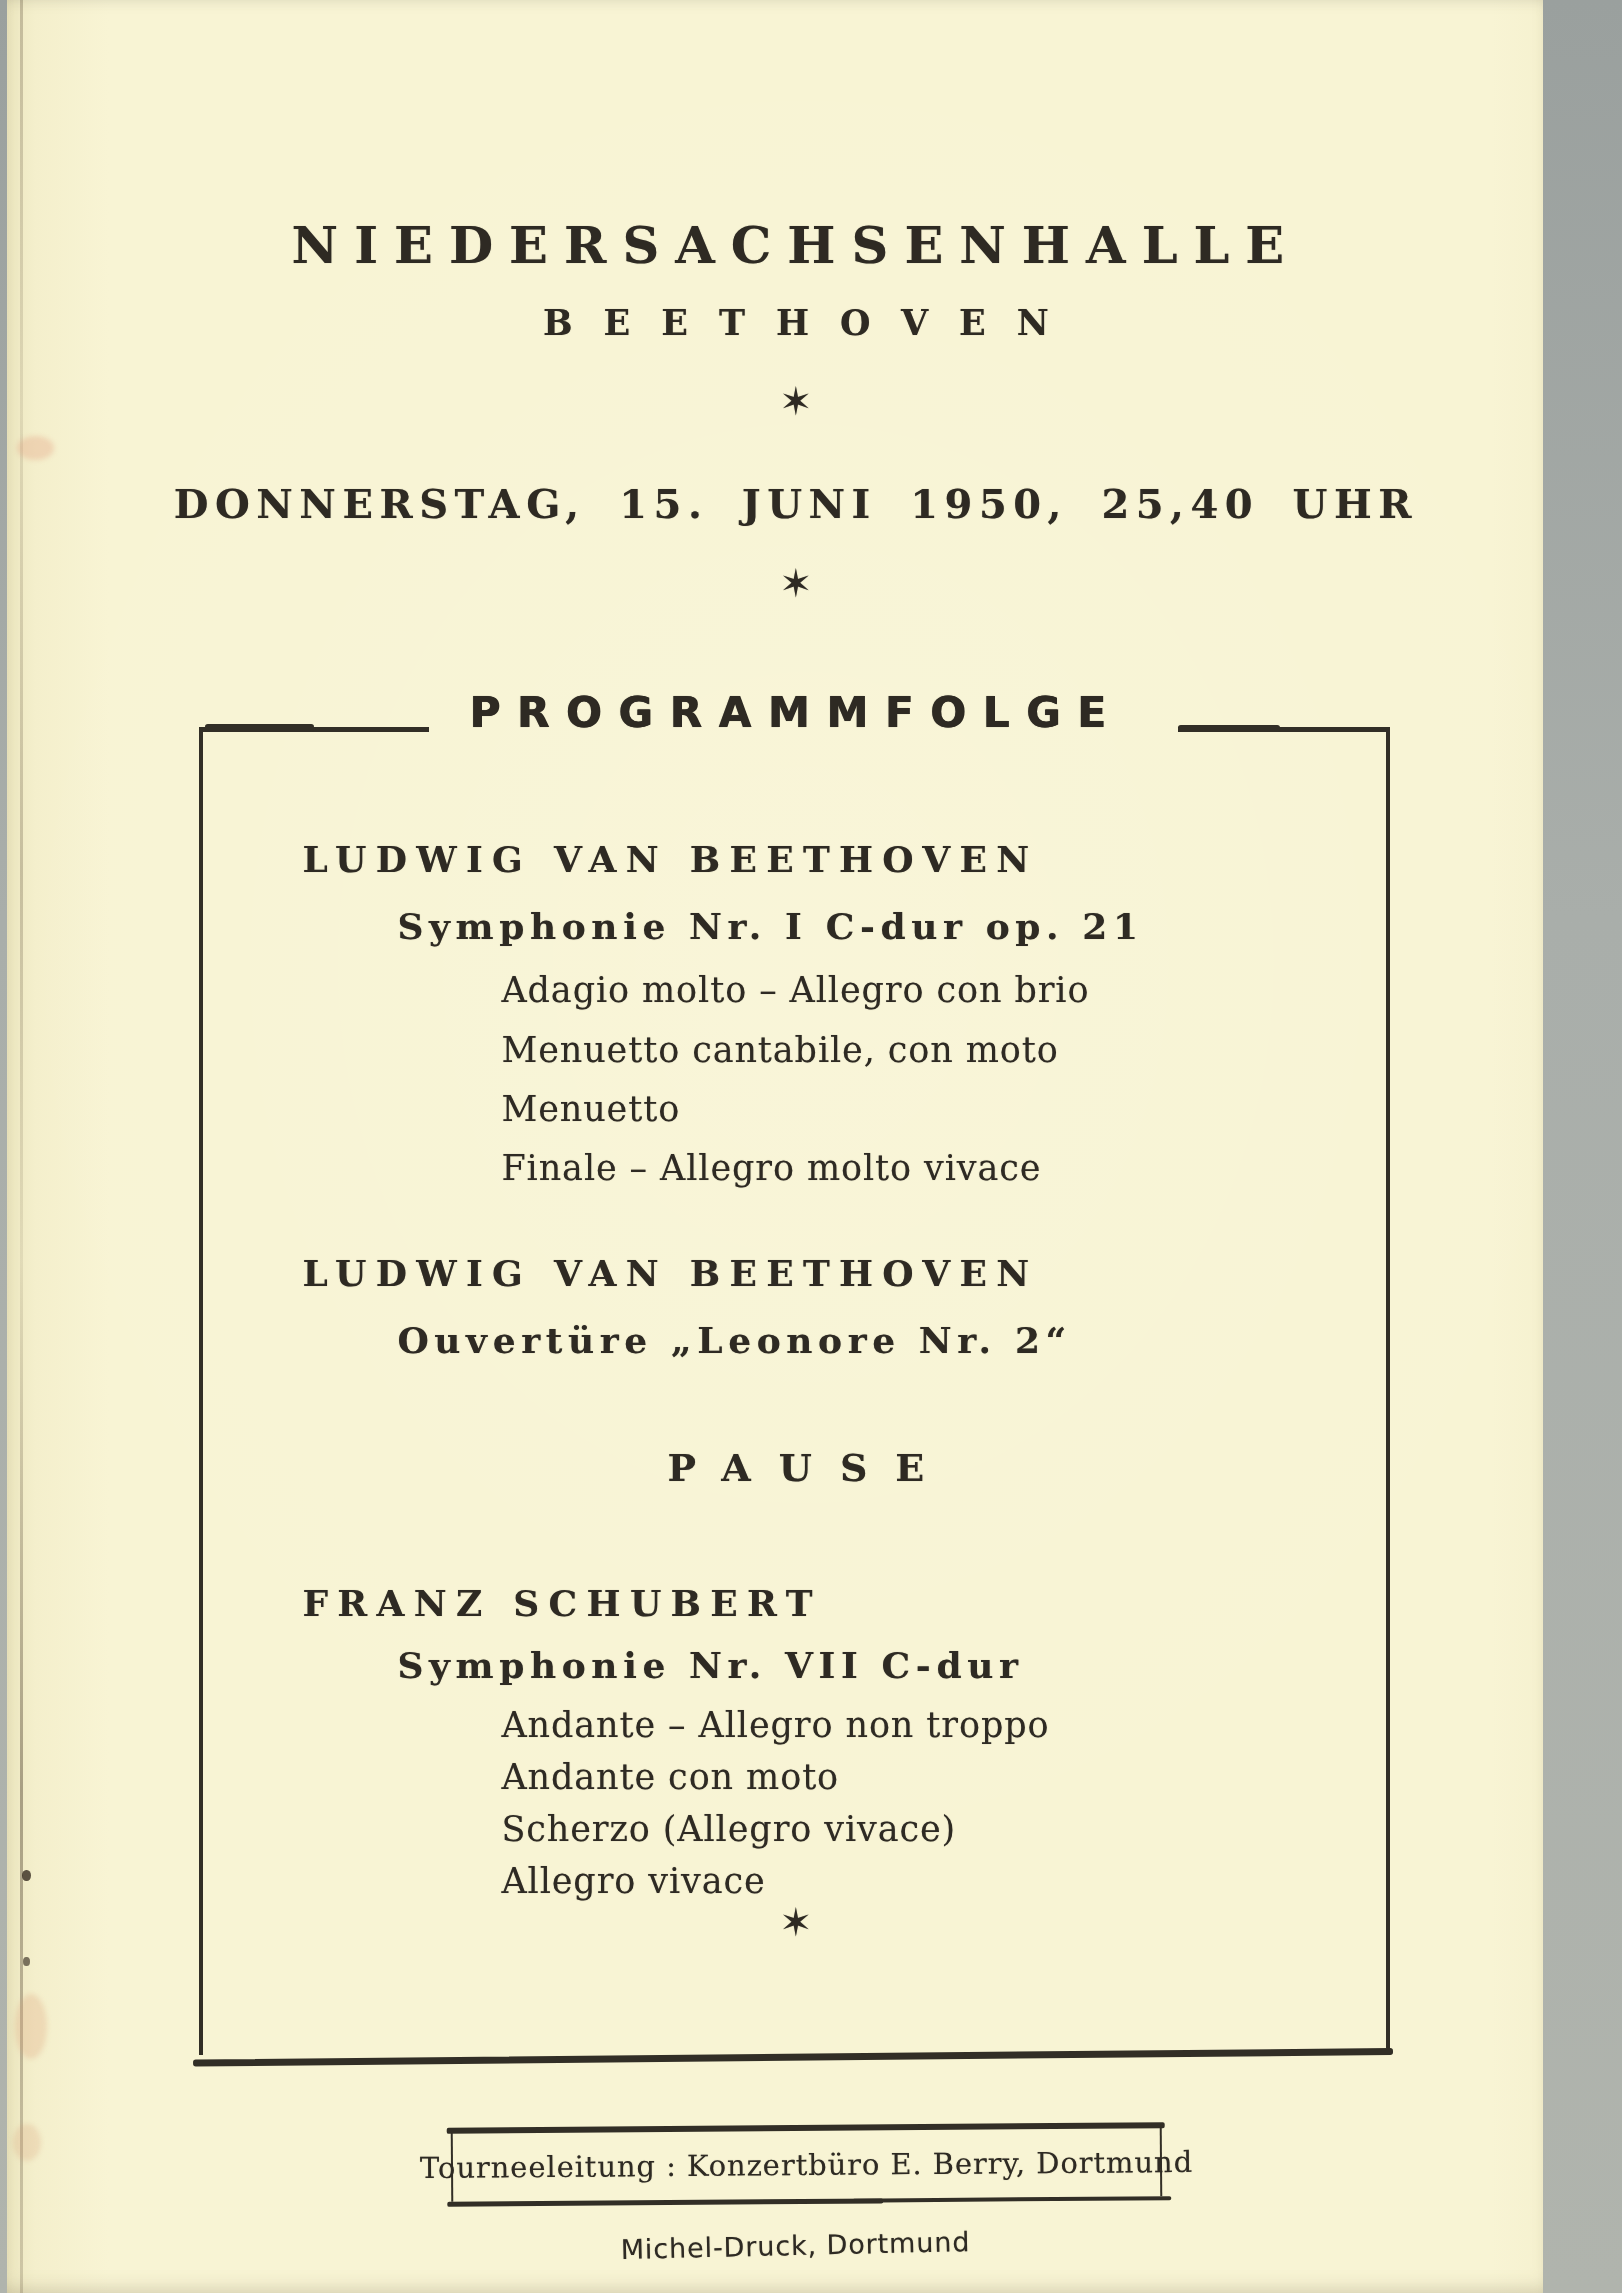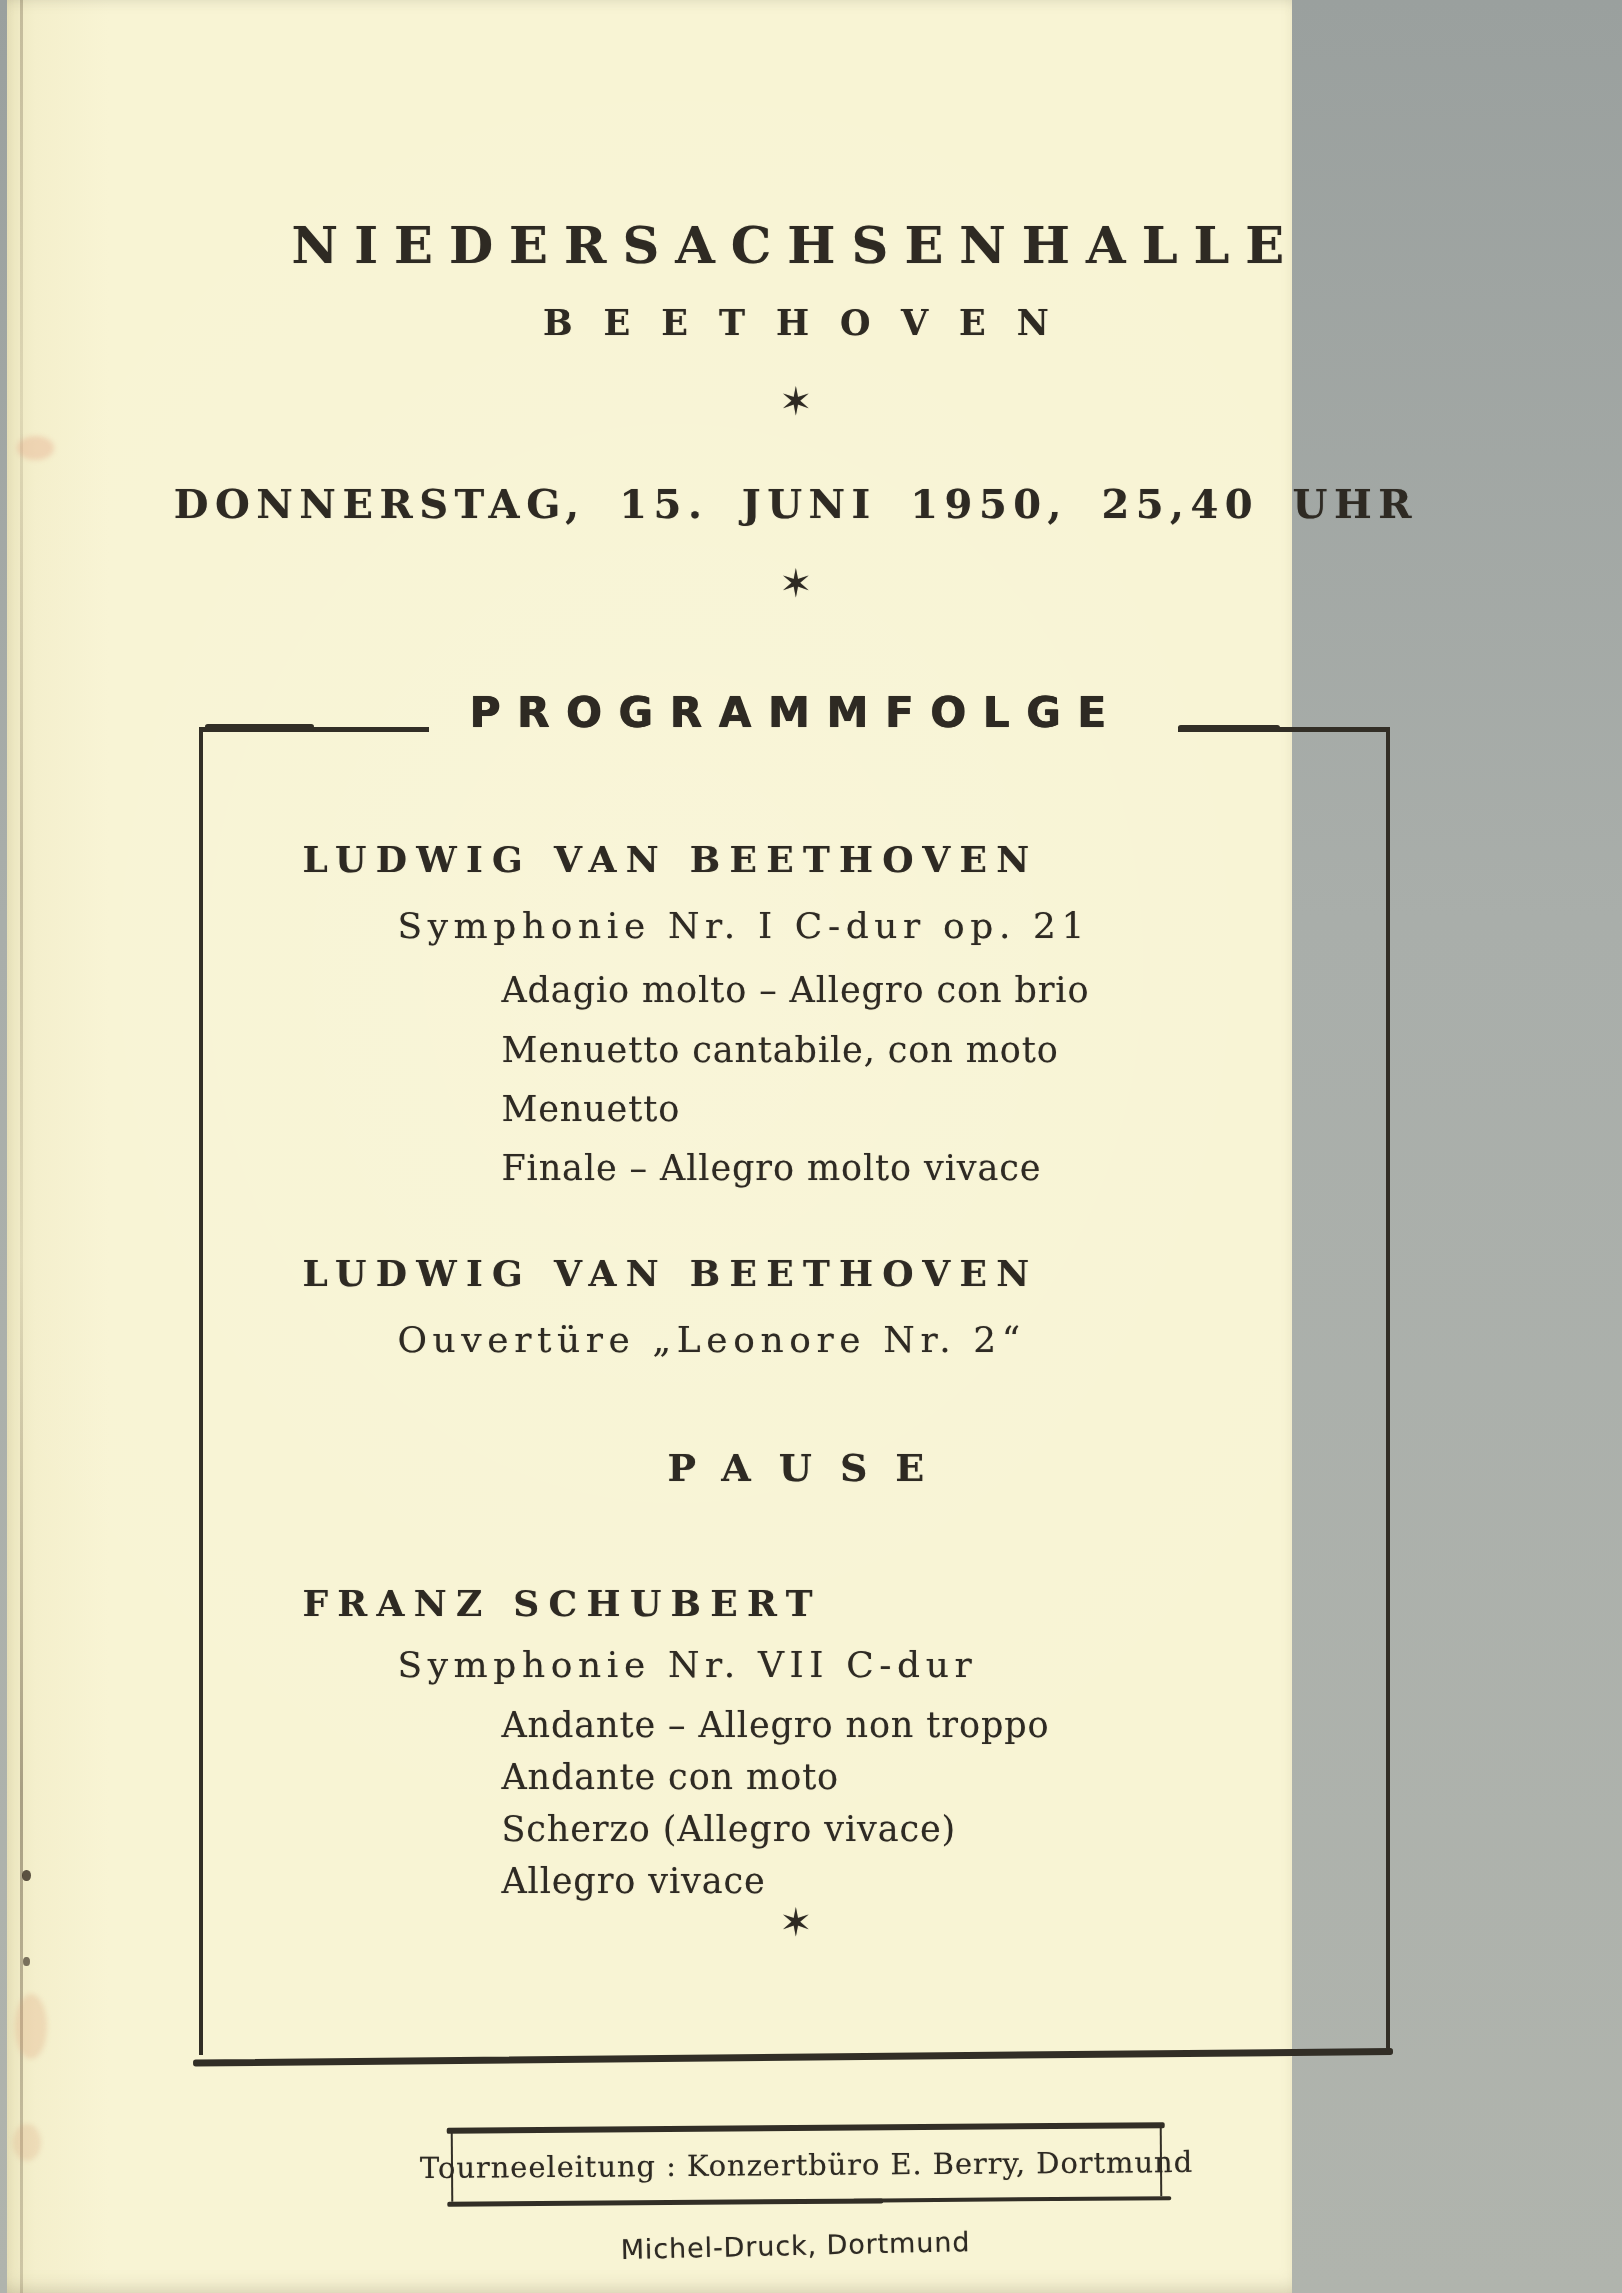--- a/index.html
+++ b/index.html
@@ -11,21 +11,21 @@
   }
   .page {
     position: relative;
     width: 1622px; height: 2294px;
     background: linear-gradient(180deg, #9aa09e 0%, #a9aeaa 40%, #b0b4ad 100%);
     overflow: hidden;
   }
   
   .paper {
     position: absolute;
-    left: 7.4px; top: 0; width: 1285px; height: 2294px;
+    left: 7.4px; top: 0; width: 1536px; height: 2294px;
     background:
       radial-gradient(ellipse 1206px 1391px at 52% 42%, rgba(255,255,255,0.10), rgba(255,255,255,0) 70%),
       linear-gradient(90deg, #ece6bf 0px, #f4efcc 28px, #f8f4d4 102px, #f8f4d4 1484px, #f2edc9 1615px),
       #f8f4d4;
     box-shadow: inset 0 -13px 20.4px -11px rgba(120,110,80,0.35), inset 0 9.3px 15px -11px rgba(120,115,95,0.30);
   }
   
   .fold-line {
     position: absolute; left: 13px; top: 0; width: 2.8px; height: 2294px;
     background: linear-gradient(180deg,
@@ -75,21 +75,21 @@
     font-family: "DejaVu Sans", "Liberation Sans", sans-serif;
     font-size: 42px; font-weight: 800; letter-spacing: 16.7px; white-space: nowrap;
     text-shadow: 0.9px 0 0 currentColor, 0 0 0.9px rgba(46,42,35,0.5);
   }
 
   .composer {
     position: absolute; left: 295px; font-size: 36px; font-weight: 600;
     letter-spacing: 9.3px; white-space: nowrap;
   }
   .work {
-    position: absolute; left: 390px; font-size: 36px; font-weight: 400;
+    position: absolute; left: 390px; font-size: 36px; font-weight: 700;
     letter-spacing: 5.6px; white-space: nowrap; text-align: right;
   }
   .movement {
     position: absolute; left: 494px; font-size: 35px; font-weight: 500;
     letter-spacing: 0.9px; white-space: nowrap;
   }
   .pause {
     top: 1445px; font-size: 38px; font-weight: 600;
     letter-spacing: 28px; text-indent: 28px; white-space: nowrap;
   }

